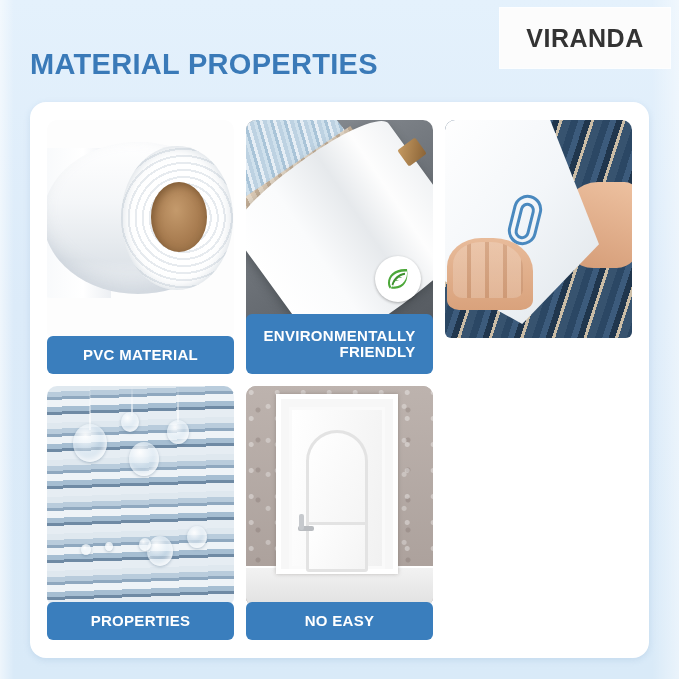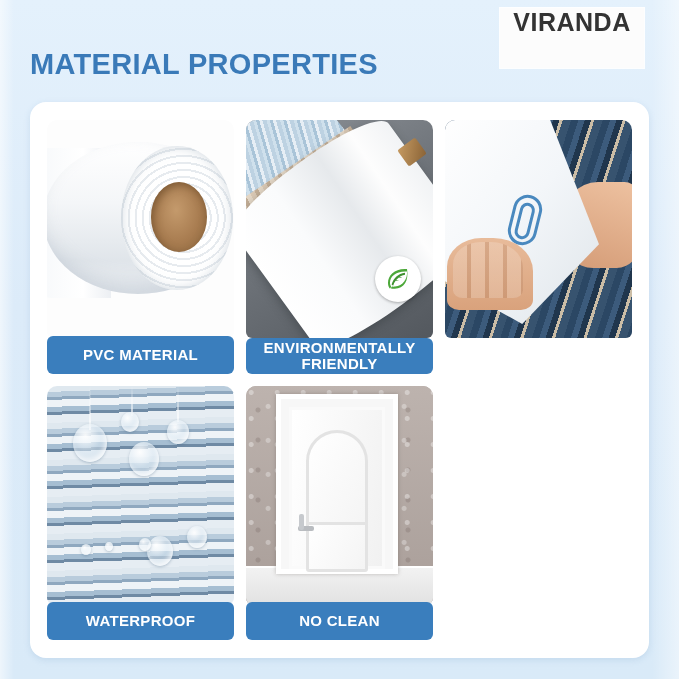--- a/index.html
+++ b/index.html
@@ -33,24 +33,25 @@
         rgba(255,255,255,0.0) 96%,
         rgba(255,255,255,0.45) 100%);
     pointer-events: none;
   }
 
   
   .logo-box {
     position: absolute;
     left: 500px;
     top: 8px;
-    width: 144px;
+    width: 170px;
     height: 60px;
     background: #fcfcfc;
     display: flex;
+    align-items: center;
     justify-content: center;
     box-shadow: 0 0 0 1px rgba(255,255,255,0.9);
   }
   .logo-text {
     font-size: 25px;
     font-weight: bold;
     letter-spacing: 0.5px;
     color: #333333;
   }
 
@@ -120,22 +121,23 @@
     text-align: center;
     color: #ffffff;
     font-size: 15px;
     font-weight: bold;
     letter-spacing: 0.3px;
     line-height: 1.05;
     box-sizing: border-box;
     padding: 0 4px;
   }
   .label.two-line {
-    height: 36px;
+    height: 60px;
     font-size: 15px;
+    text-align: right;
   }
 
   
   .pvc-bg { position:absolute; inset:0; background:#fdfdfd; }
   .pvc-roll {
     position: absolute;
     left: -4px;
     top: 22px;
     width: 190px;
     height: 152px;
@@ -478,35 +480,35 @@
           <div class="drop" style="left:26px;top:38px;width:34px;height:38px;"></div>
           <div class="drop" style="left:74px;top:26px;width:18px;height:20px;"></div>
           <div class="drop" style="left:82px;top:56px;width:30px;height:34px;"></div>
           <div class="drop" style="left:120px;top:34px;width:22px;height:24px;"></div>
           <div class="drop" style="left:100px;top:150px;width:26px;height:30px;"></div>
           <div class="drop" style="left:140px;top:140px;width:20px;height:22px;"></div>
           <div class="drop" style="left:34px;top:158px;width:10px;height:11px;"></div>
           <div class="drop" style="left:58px;top:156px;width:8px;height:9px;"></div>
           <div class="drop" style="left:92px;top:152px;width:12px;height:13px;"></div>
         </div>
-        <div class="label">WATERPROOF</div>
+        <div class="label">PROPERTIES</div>
       </div>
 
 
       <div class="tile">
         <div class="photo">
           <div class="ng-bg"></div>
           <div class="ng-skirt"></div>
           <div class="ng-frame">
             <div class="ng-door">
               <div class="ng-panel-top"></div>
               <div class="ng-panel-bot"></div>
               <div class="ng-handle"></div>
               <div class="ng-handle2"></div>
             </div>
           </div>
         </div>
-        <div class="label">NO CLEAN</div>
+        <div class="label">NO EASY</div>
       </div>
 
     </div>
   </div>
 </div>
 
 </body></html>

